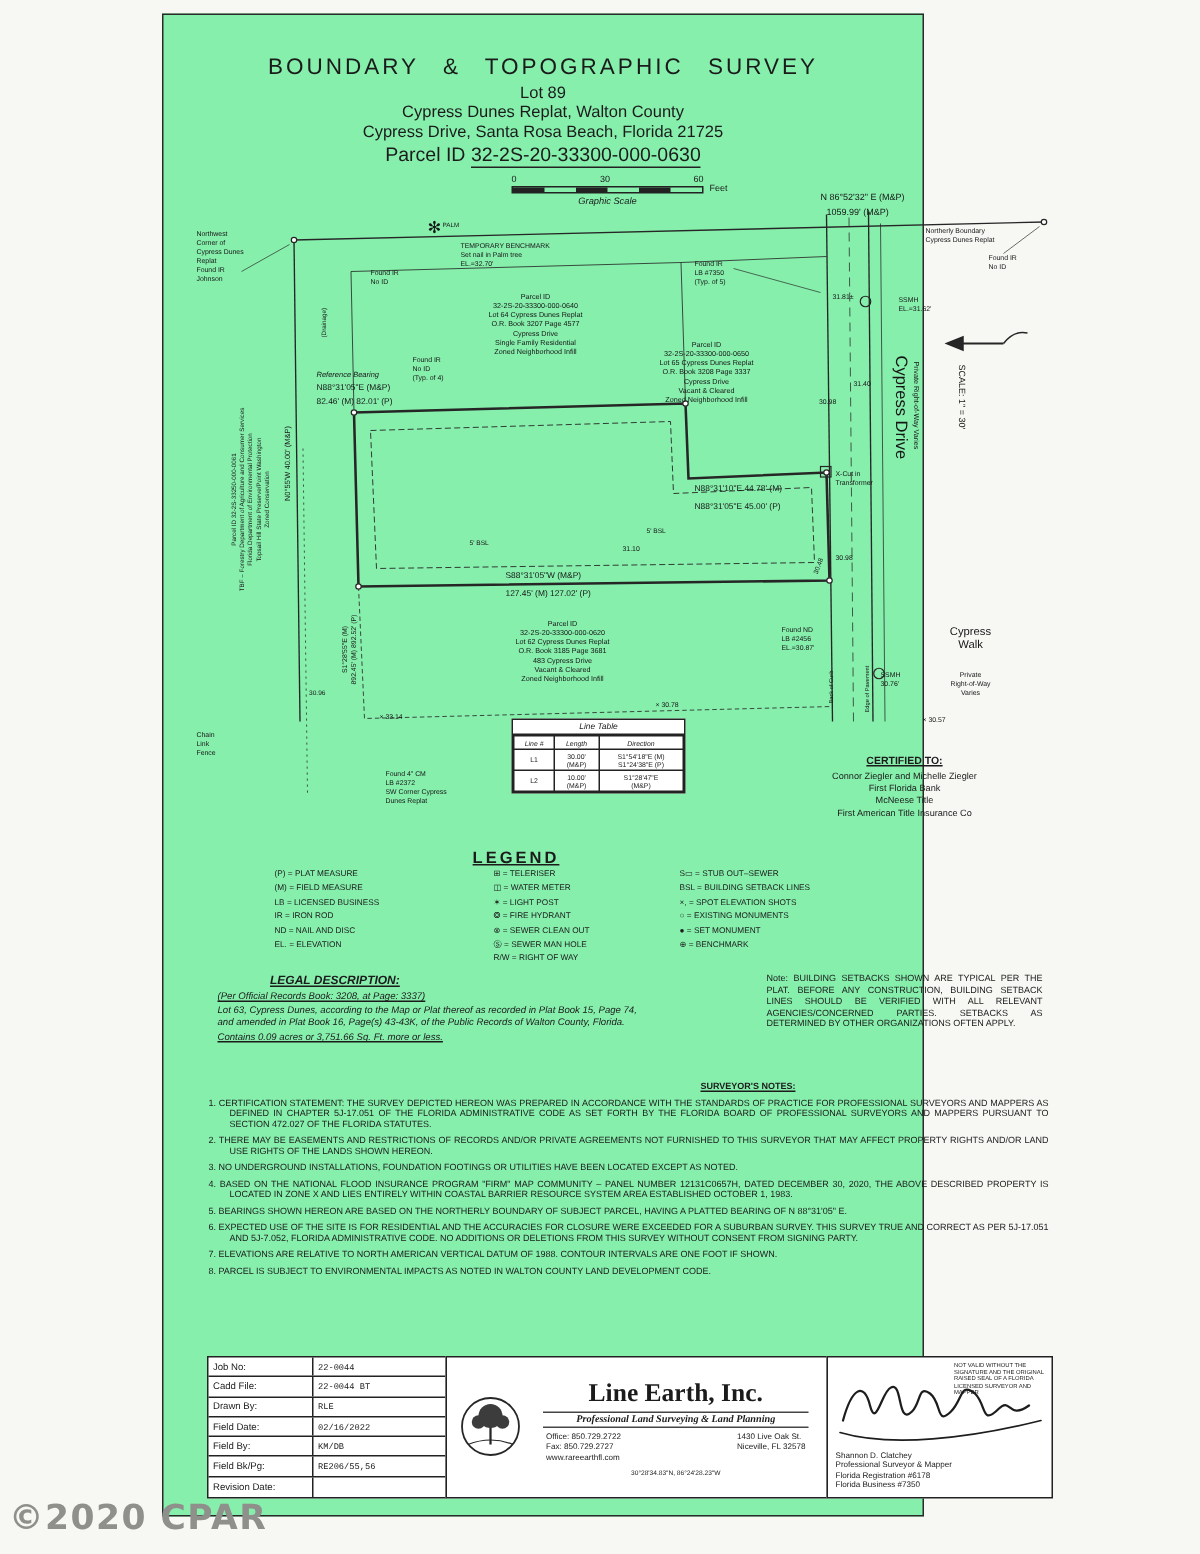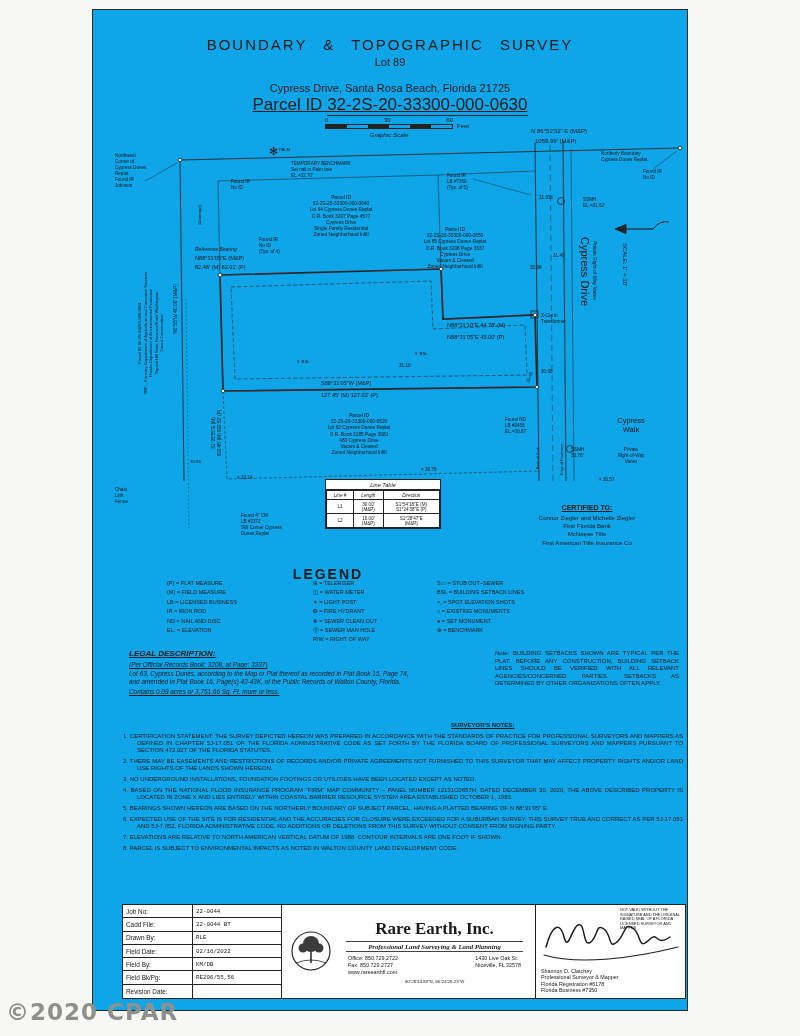--- a/index.html
+++ b/index.html
@@ -5,32 +5,32 @@
   * { margin:0; padding:0; box-sizing:border-box; }
   html,body { width:800px; height:1036px; }
   body {
     position:relative; overflow:hidden;
     background:#f7f7f4;
     font-family:"Liberation Sans", sans-serif;
     color:#1b1b1b;
     -webkit-font-smoothing:antialiased;
   }
   #sheet {
-    position:absolute; left:92px; top:9px; width:596px; height:1002px;
-    background:#0ea5e9; border:1.3px solid #2a2a2a;
+    position:absolute; left:108px; top:9px; width:508px; height:1002px;
+    background:#86efac; border:1.3px solid #2a2a2a;
   }
   .abs { position:absolute; }
 
   
   .hdr { left:0; right:0; text-align:center; }
   .hdr-title { top:26px; font-size:15px; font-weight:500; letter-spacing:2px; word-spacing:10px; }
   .hdr-line1 { top:46px; font-size:11px; }
   .hdr-line2 { top:59px; font-size:11px; }
   .hdr-line3 { top:72px; font-size:11px; }
-  .hdr-line4 { top:85px; font-size:17px;text-decoration:underline; }
+  .hdr-line4 { top:85px; font-size:13px; }
   .uline { border-bottom:1px solid #222; padding-bottom:0.5px; }
 
   
   .scalebar { left:232px; top:107px; width:150px; }
   .sb-ticks { display:flex; justify-content:space-between; font-size:6px; width:128px; }
   .sb-row { display:flex; align-items:center; }
   .sb-bar { width:128px; height:5px; border:1px solid #222; display:flex; }
   .sb-seg { flex:1; }
   .sb-seg.b { background:#222; }
   .sb-feet { font-size:6px; margin-left:4px; }
@@ -46,29 +46,29 @@
   .line-table table { border-collapse:collapse; width:100%; }
   .line-table th, .line-table td { border:1px solid #222; font-size:4.6px; padding:1.5px 2px; text-align:center; white-space:pre-line; font-weight:normal; }
   .line-table th { font-style:italic; }
 
   
   .certified { left:396px; top:494px; width:196px; text-align:center; }
   .cert-heading { font-size:7px; font-weight:bold; text-decoration:underline; margin-bottom:3px; }
   .certified [data-name="certified-name"] { font-size:6.1px; line-height:8.2px; }
 
   
-  .legend-heading { left:160px; top:556px; width:150px; text-align:center; font-size:14px; font-weight:bold; letter-spacing:2px; }
+  .legend-heading { left:160px; top:556px; width:150px; text-align:center; font-size:11px; font-weight:bold; text-decoration:underline; letter-spacing:2px; }
   .legend-col { top:569px; font-size:5.5px; line-height:9.4px; white-space:nowrap; }
   #legend-col1 { left:74px; }
   #legend-col2 { left:220px; }
   #legend-col3 { left:344px; }
 
   
   .legal { left:36px; top:639px; width:290px; font-style:italic; }
-  .legal-heading { font-size:8px; font-weight:bold; text-decoration:underline; margin-bottom:3px; }
+  .legal-heading { font-size:8px; font-weight:bold; text-decoration:underline; margin-bottom:3px;margin-left:35px; }
   .legal-ref { font-size:6.4px; text-decoration:underline; margin-bottom:2px; }
   .legal-body { font-size:6.4px; line-height:8px; }
   .legal-contains { font-size:6.4px; margin-top:2px; text-decoration:underline; }
 
   
   .setback-note { left:402px; top:640px; width:184px; font-size:6px; line-height:7.5px; text-align:justify; }
 
   
   .notes-heading { left:358px; top:712px; font-size:6px; font-weight:bold; text-decoration:underline; }
   .notes-list { left:30px; top:723px; width:560px; }
@@ -100,20 +100,21 @@
     color:#8f8f8c; font-family:"DejaVu Sans", sans-serif;
   }
 </style>
 </head>
 <body data-name="page">
 
 <div id="sheet" data-name="survey-sheet">
 
   <div class="abs hdr hdr-title" data-name="page-title">BOUNDARY  &amp;  TOPOGRAPHIC  SURVEY</div>
   <div class="abs hdr hdr-line1" data-name="lot-number">Lot 89</div>
+  <div class="abs hdr hdr-line2" data-name="subdivision-name">Cypress Dunes Replat, Walton County</div>
   <div class="abs hdr hdr-line3" data-name="property-address">Cypress Drive, Santa Rosa Beach, Florida 21725</div>
   <div class="abs hdr hdr-line4" data-name="parcel-id-line">
     <span data-name="parcel-id-label">Parcel ID </span><span class="uline" data-name="parcel-id-value">32-2S-20-33300-000-0630</span>
   </div>
 
   <div class="abs scalebar" data-name="graphic-scale">
     <div class="sb-ticks" data-name="scale-ticks">
       <span data-name="scale-tick">0</span>
       <span data-name="scale-tick">30</span>
       <span data-name="scale-tick">60</span>
@@ -351,21 +352,21 @@
   <div class="abs firm-box" data-name="firm-block">
     <svg width="46" height="50" viewBox="0 0 46 50" data-name="rare-earth-logo">
       <circle cx="23" cy="24" r="19" stroke="#262626" fill="none" stroke-width="1.2"></circle>
       <line x1="23" y1="36" x2="23" y2="22" stroke="#262626" stroke-width="1.5"></line>
       <circle cx="23" cy="17" r="8" fill="#3c3c3c"></circle>
       <circle cx="15" cy="21" r="4.5" fill="#3c3c3c"></circle>
       <circle cx="31" cy="21" r="4.5" fill="#3c3c3c"></circle>
       <path d="M8,36 q15,-6 30,0" stroke="#262626" fill="none" stroke-width="0.8"></path>
     </svg>
     <div class="firm-right">
-      <div class="firm-name" data-name="firm-name">Rare Earth, Inc.</div>
+      <div class="firm-name" data-name="firm-name">Line Earth, Inc.</div>
       <div class="firm-tagline" data-name="firm-tagline">Professional Land Surveying &amp; Land Planning</div>
       <div class="firm-contact">
         <div data-name="firm-phone-block">
           <div data-name="firm-office-phone">Office: 850.729.2722</div>
           <div data-name="firm-fax">Fax: 850.729.2727</div>
           <div data-name="firm-website">www.rareearthfl.com</div>
         </div>
         <div data-name="firm-address-block">
           <div data-name="firm-address-line1">1430 Live Oak St.</div>
           <div data-name="firm-address-line2">Niceville, FL 32578</div>

